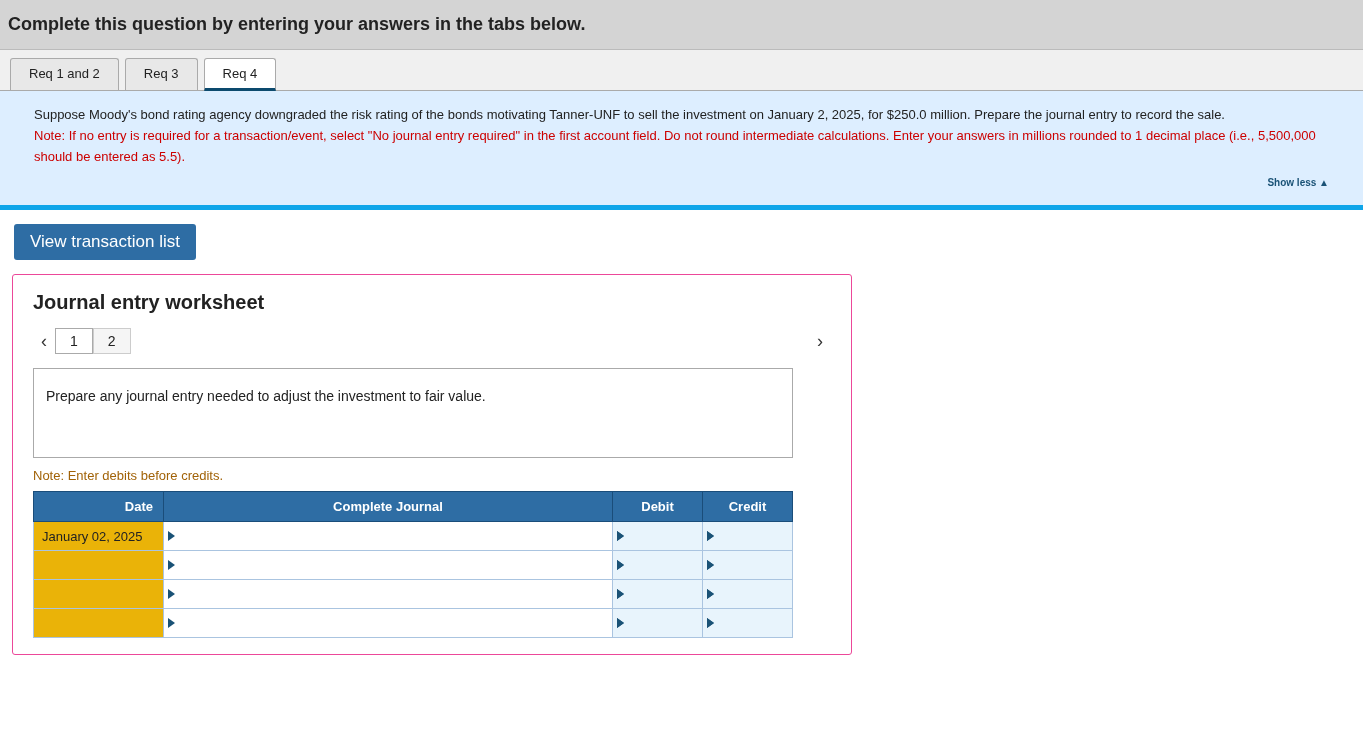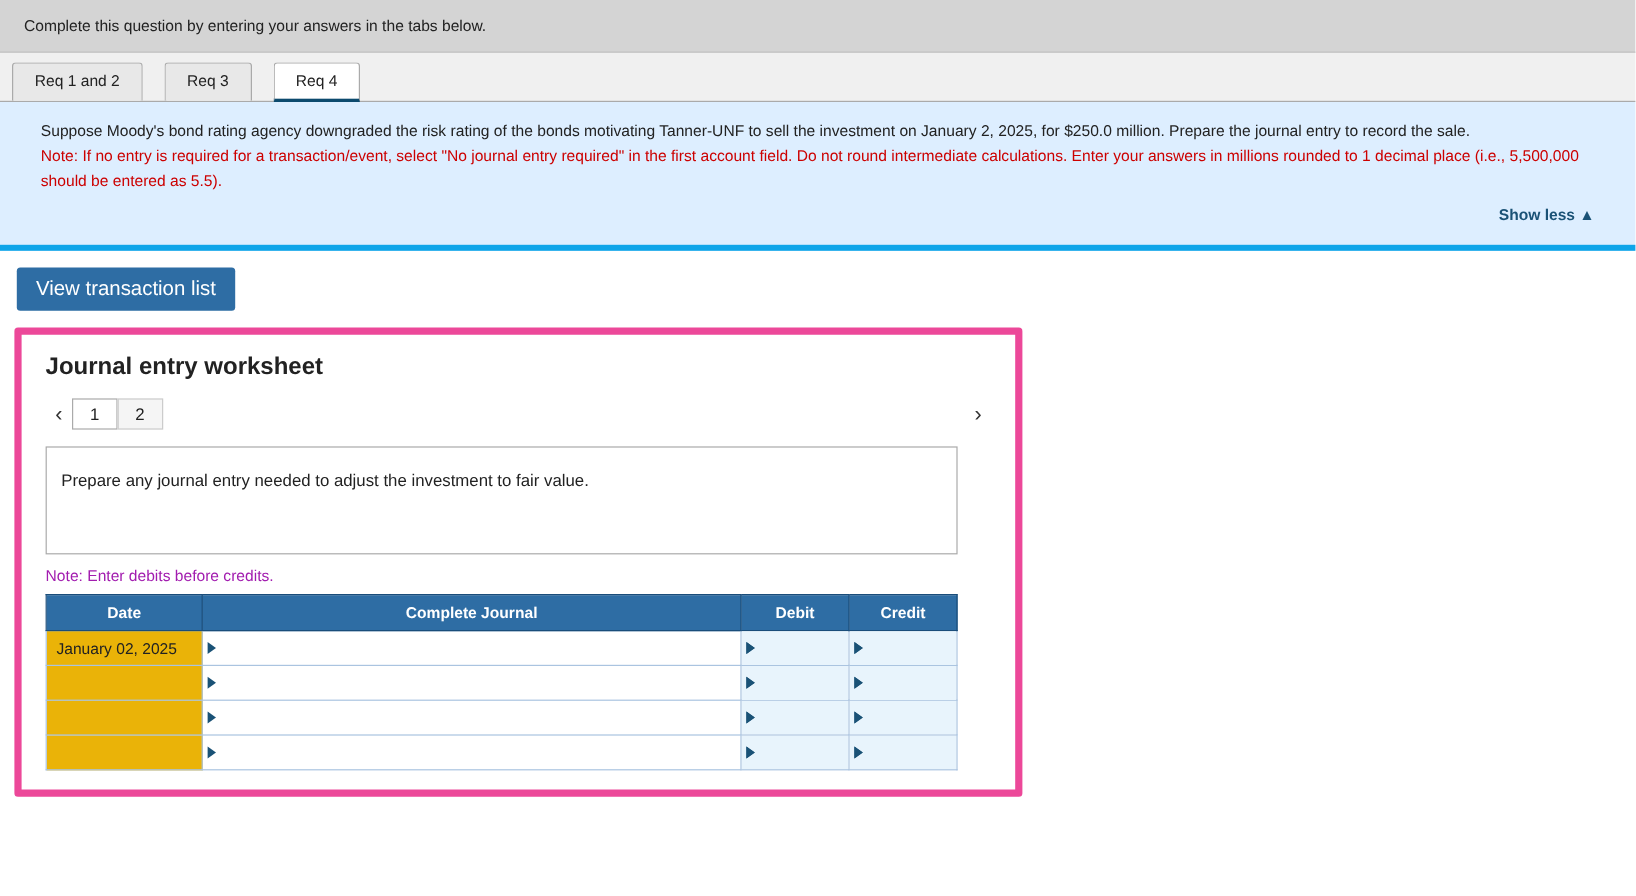--- a/index.html
+++ b/index.html
@@ -1,32 +1,32 @@
 <!DOCTYPE html>
 <html><head>
   <meta charset="utf-8">
   <style>
     * { box-sizing: border-box; margin: 0; padding: 0; }
     body { font-family: Arial, sans-serif; font-size: 13px; background: #fff; color: #222; }
 
     .top-instruction {
       background: #d4d4d4;
-      padding: 14px 20px;
-      font-weight: normal;
-      font-size: 13px;
+      padding: 14px 8px;
+      font-weight: bold;
+      font-size: 18px;
       border-bottom: 1px solid #bbb;
     }
 
     .tabs-bar {
       display: flex;
       border-bottom: 1px solid #aaa;
       background: #f0f0f0;
       padding-top: 8px;
       padding-left: 10px;
-      gap: 16px;
+      gap: 4px;
     }
 
     .tab {
       padding: 7px 18px;
       border: 1px solid #aaa;
       border-bottom: none;
       background: #e8e8e8;
       cursor: pointer;
       font-size: 13px;
       margin-right: 2px;
@@ -50,21 +50,21 @@
       color: #222;
     }
 
     .info-box .note-red {
       color: #cc0000;
     }
 
     .show-less {
       text-align: right;
       color: #1a5276;
-      font-size: 13px;
+      font-size: 10px;
       cursor: pointer;
       margin-top: 8px;
     }
 
     .show-less span {
       color: #1a5276;
       font-weight: bold;
     }
 
     .btn-view-transactions {
@@ -74,21 +74,21 @@
       padding: 8px 16px;
       font-size: 17px;
       cursor: pointer;
       border-radius: 3px;
       margin: 14px 0 14px 14px;
       display: inline-block;
     }
 
     .worksheet-container {
       margin: 0 12px 12px 12px;
-      border: 6px solid #ec4899;
+      border: 1px solid #ec4899;
       border-radius: 3px;
       background: #fff;
       padding: 16px 20px;
       max-width: 840px;
     }
 
     .worksheet-title {
       font-size: 20px;
       font-weight: bold;
       margin-bottom: 14px;
@@ -145,21 +145,21 @@
       margin-bottom: 10px;
       min-height: 90px;
       font-size: 14px;
       line-height: 1.6;
       color: #222;
       background: #fff;
       max-width: 760px;
     }
 
     .note-debits {
-      color: #a21caf;
+      color: #a16207;
       font-size: 13px;
       margin-bottom: 8px;
     }
 
     .journal-table {
       width: 100%;
       border-collapse: collapse;
       font-size: 13px;
       max-width: 760px;
     }
@@ -167,21 +167,21 @@
     .journal-table thead tr th {
       background: #2e6da4;
       color: #fff;
       padding: 7px 10px;
       text-align: center;
       border: 1px solid #1a4d7a;
       font-weight: bold;
     }
 
     .journal-table thead tr th:first-child {
-      text-align: center;
+      text-align: right;
       width: 130px;
     }
 
     .journal-table thead tr th:nth-child(2) {
       text-align: center;
     }
 
     .journal-table thead tr th:nth-child(3),
     .journal-table thead tr th:nth-child(4) {
       width: 90px;

